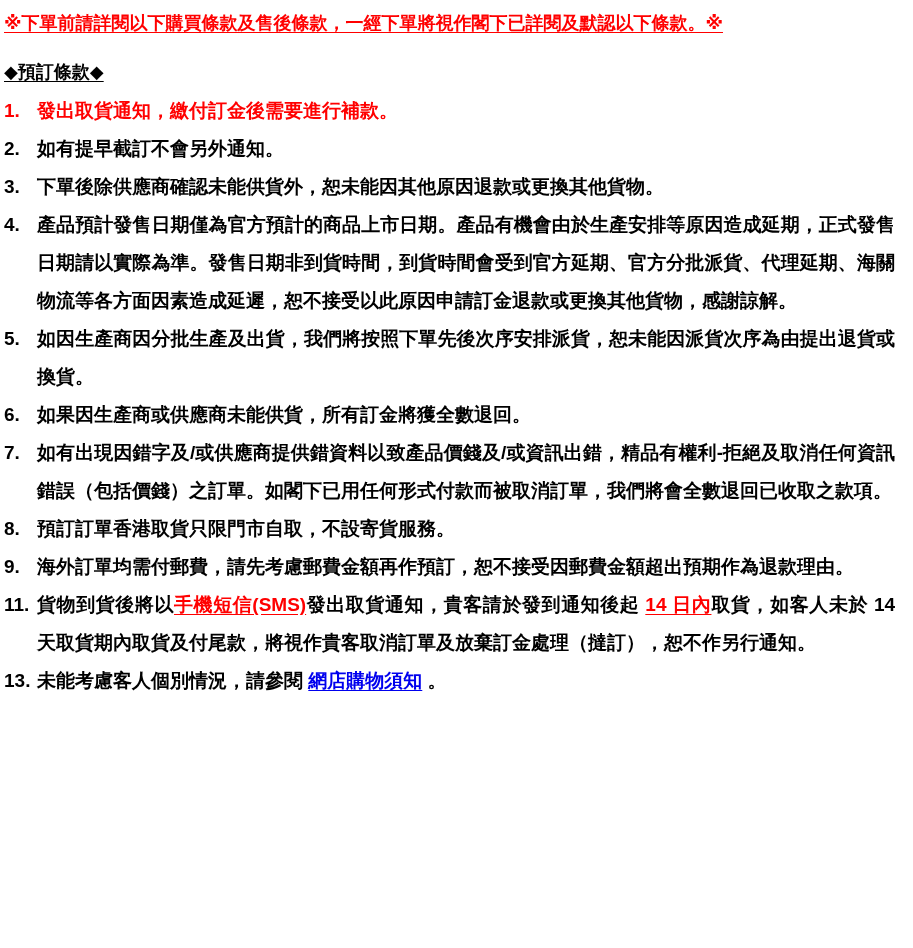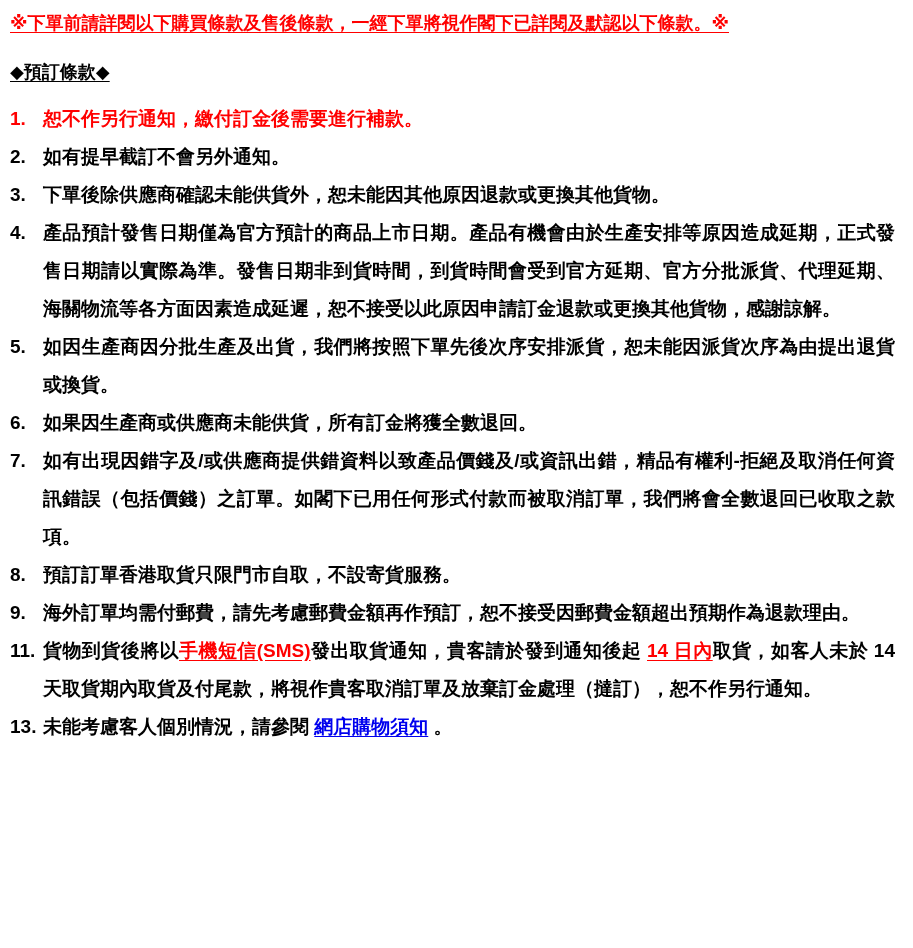--- a/index.html
+++ b/index.html
@@ -15,34 +15,34 @@
   }
   body{
     width:913px;
     min-height:948px;
     font-family:"Liberation Sans","DejaVu Sans",sans-serif;
     font-weight:700;
     color:var(--ink);
     box-sizing:border-box;
   }
   .page{
-    padding:10px 18px 24px 10px;
+    padding:10px 18px 24px 4px;
     box-sizing:border-box;
   }
   .notice-title{
     margin:0 0 24px 0;
     font-size:18px;
     line-height:26px;
     font-weight:700;
     color:var(--red);
     text-decoration:underline;
     text-underline-offset:3px;
   }
   .section-title{
-    margin:0 0 16px 0;
+    margin:0 0 8px 0;
     font-size:18px;
     line-height:24px;
     font-weight:700;
     color:var(--ink);
     text-decoration:underline;
     text-underline-offset:3px;
   }
   .terms{
     font-size:19px;
   }
@@ -81,21 +81,21 @@
 <body>
 
 <div class="page">
   <h1 class="notice-title">※下單前請詳閱以下購買條款及售後條款，一經下單將視作閣下已詳閱及默認以下條款。※</h1>
 
   <h2 class="section-title">◆預訂條款◆</h2>
 
   <div class="terms">
       <div class="term red">
         <span class="num">1.</span>
-        <div class="body"><span>恕不作另行通知，繳付訂金後需要進行補款。</span></div>
+        <div class="body"><span>發出取貨通知，繳付訂金後需要進行補款。</span></div>
       </div>
       <div class="term">
         <span class="num">2.</span>
         <div class="body"><span>如有提早截訂不會另外通知。</span></div>
       </div>
       <div class="term">
         <span class="num">3.</span>
         <div class="body"><span>下單後除供應商確認未能供貨外，恕未能因其他原因退款或更換其他貨物。</span></div>
       </div>
       <div class="term">

